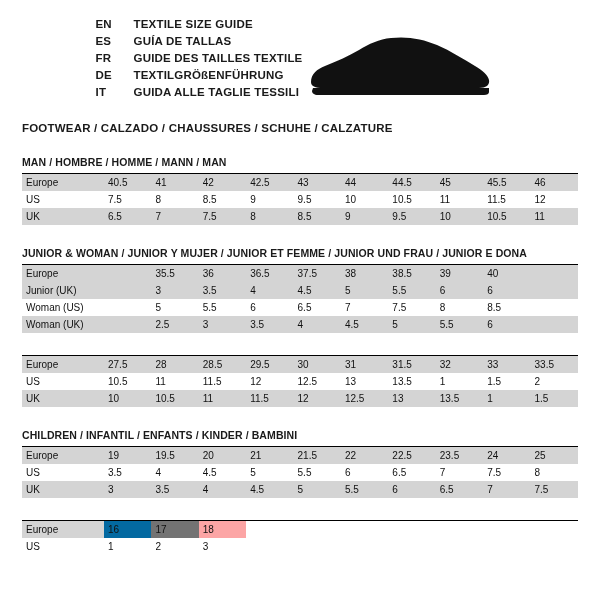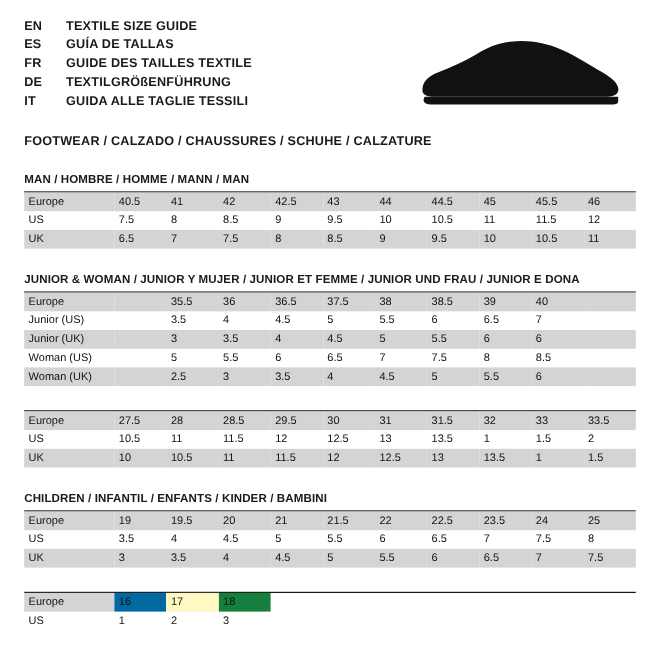--- a/index.html
+++ b/index.html
@@ -19,21 +19,21 @@
     width: 600px;
     height: 600px;
     box-sizing: border-box;
     padding: 16px 22px 0 22px;
   }
 
   
   .header {
     display: flex;
     align-items: flex-start;
-    justify-content: space-between;
+    justify-content: center;
   }
   .lang-table {
     border-collapse: collapse;
     font-size: 11.5px;
   }
   .lang-table td {
     padding: 1px 0;
     vertical-align: top;
     line-height: 15px;
   }
@@ -200,33 +200,20 @@
           <td>35.5</td>
           <td>36</td>
           <td>36.5</td>
           <td>37.5</td>
           <td>38</td>
           <td>38.5</td>
           <td>39</td>
           <td>40</td>
           <td></td>
         </tr>
-        <tr>
-          <td class="label">Junior (US)</td>
-          <td></td>
-          <td>3.5</td>
-          <td>4</td>
-          <td>4.5</td>
-          <td>5</td>
-          <td>5.5</td>
-          <td>6</td>
-          <td>6.5</td>
-          <td>7</td>
-          <td></td>
-        </tr>
         <tr class="shaded">
           <td class="label">Junior (UK)</td>
           <td></td>
           <td>3</td>
           <td>3.5</td>
           <td>4</td>
           <td>4.5</td>
           <td>5</td>
           <td>5.5</td>
           <td>6</td>
@@ -358,22 +345,22 @@
     </table>
   </div>
 
   <div class="group babies">
     <div class="rule"></div>
     <table class="size">
       <tbody>
         <tr>
           <td class="label" style="background:#d4d4d4">Europe</td>
           <td style="background:#0369a1">16</td>
-          <td style="background:#fef9c3">17</td>
-          <td style="background:#15803d">18</td>
+          <td style="background:#737373">17</td>
+          <td style="background:#fca5a5">18</td>
           <td></td>
           <td></td>
           <td></td>
           <td></td>
           <td></td>
           <td></td>
           <td></td>
         </tr>
         <tr>
           <td class="label">US</td>

